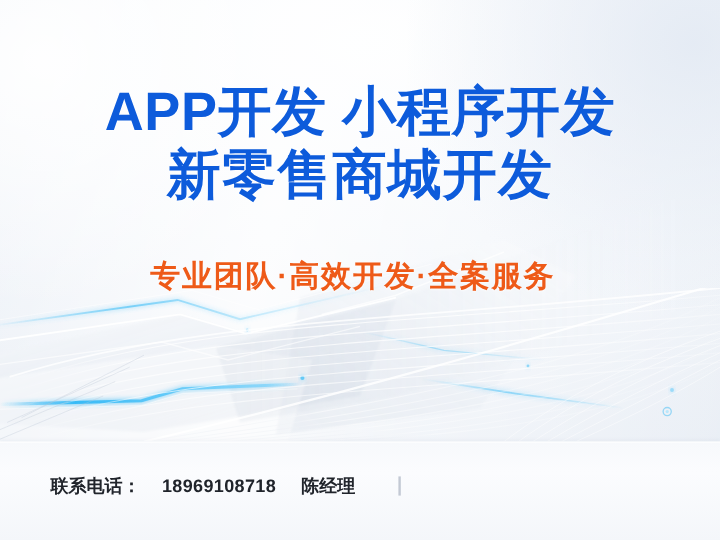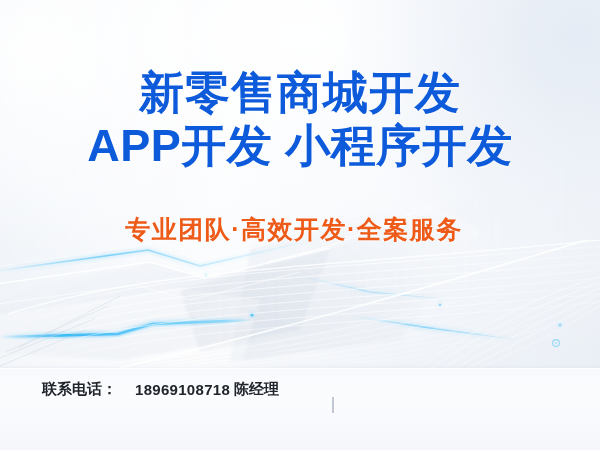--- a/index.html
+++ b/index.html
@@ -90,30 +90,30 @@
     font-weight: bold;
     letter-spacing: 1.5px;
     white-space: nowrap;
     text-shadow: 0 1px 2px rgba(255,255,255,0.8);
   }
 
   
   .contact {
     position: absolute;
     left: 42px;
-    top: 380px;
+    top: 396px;
     display: flex;
     align-items: center;
     color: #20242b;
     font-size: 15px;
     font-weight: bold;
     white-space: nowrap;
   }
   .contact-phone { margin-left: 18px; letter-spacing: 0.3px; }
-  .contact-person { margin-left: 4px; }
+  .contact-person { margin-left: 21px; }
   .contact-divider {
     position: absolute;
     left: 332px;
     top: 397px;
     width: 2px;
     height: 16px;
     background: #c3c9d4;
   }
 </style>
 </head>
@@ -252,22 +252,22 @@
       </g>
 
       <path d="M 120 368 C 280 330 420 290 600 236" fill="none" stroke="#ffffff" stroke-width="1.8" opacity="0.85"></path>
       <path d="M 8 314 C 160 266 330 268 600 240" fill="none" stroke="#ffffff" stroke-width="1.5" opacity="0.8"></path>
     </g>
   </svg>
 
   <div class="bottom-band"></div>
 
   <div class="headline-wrap">
+    <div class="headline headline-1">APP开发 小程序开发</div>
     <div class="headline headline-2">新零售商城开发</div>
-    <div class="headline headline-1">APP开发 小程序开发</div>
   </div>
 
   <div class="subtitle">专业团队·高效开发·全案服务</div>
 
   <div class="contact">
     <span>联系电话：</span>
     <span class="contact-phone">18969108718</span>
     <span class="contact-person">陈经理</span>
   </div>
   <div class="contact-divider"></div>

